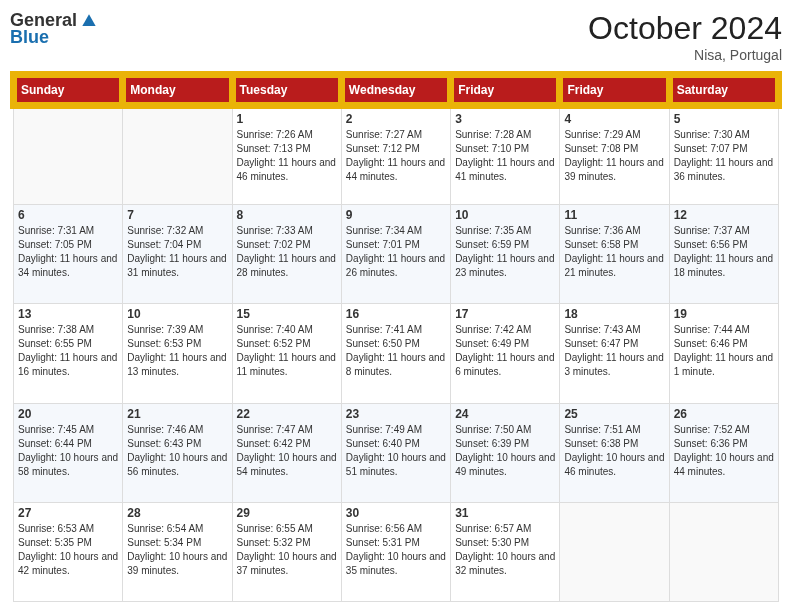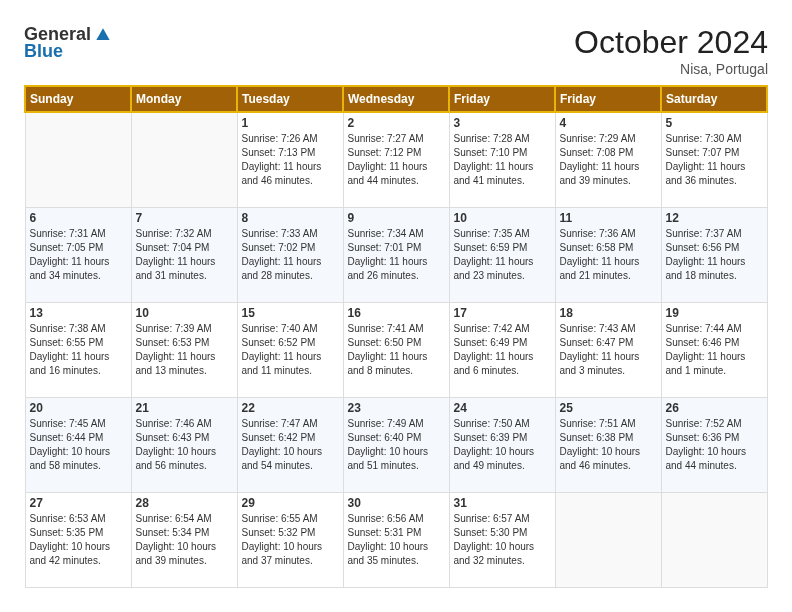--- a/index.html
+++ b/index.html
@@ -6,21 +6,21 @@
     body {
       width: 792px;
       height: 612px;
       font-family: Arial, sans-serif;
       background: #fff;
       overflow: hidden;
     }
     .page {
       width: 792px;
       height: 612px;
-      padding: 24px;
+      padding: 10px;
       display: flex;
       flex-direction: column;
     }
     .header {
       display: flex;
       justify-content: space-between;
       align-items: flex-start;
       margin-bottom: 8px;
     }
     .logo {
@@ -55,26 +55,26 @@
       color: #555;
     }
     .calendar {
       flex: 1;
       border: 1px solid #ccc;
       border-collapse: collapse;
       width: 100%;
       table-layout: fixed;
     }
     .calendar th {
-      background: #a16207;
+      background: #b91c1c;
       color: #fff;
       font-size: 12px;
       font-weight: bold;
       padding: 5px 4px;
-      border: 2px solid #eab308;
+      border: 7px solid #eab308;
       text-align: left;
       margin-top: 44px;
     }
     .calendar td {
       border: 1px solid #ddd;
       vertical-align: top;
       padding: 3px 4px;
       font-size: 10px;
       color: #333;
       height: 82px;

